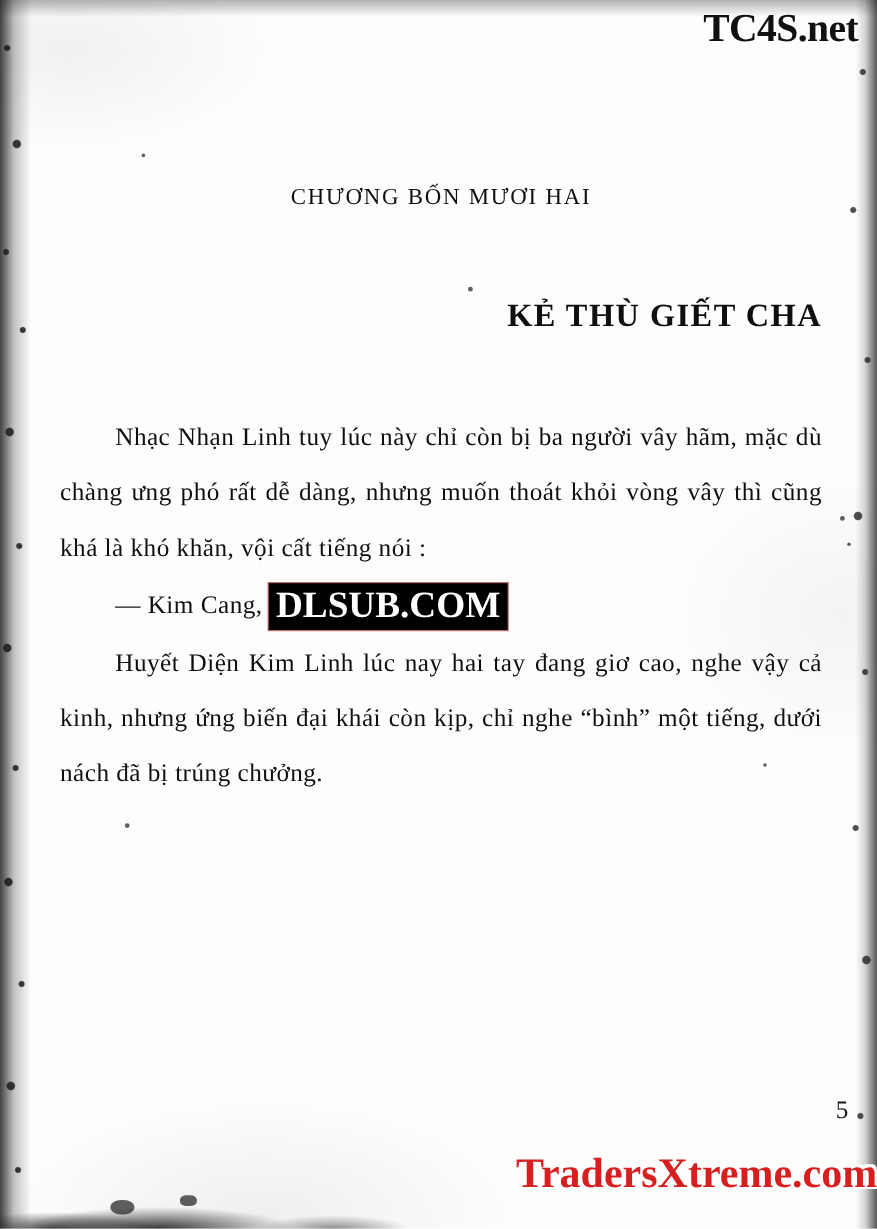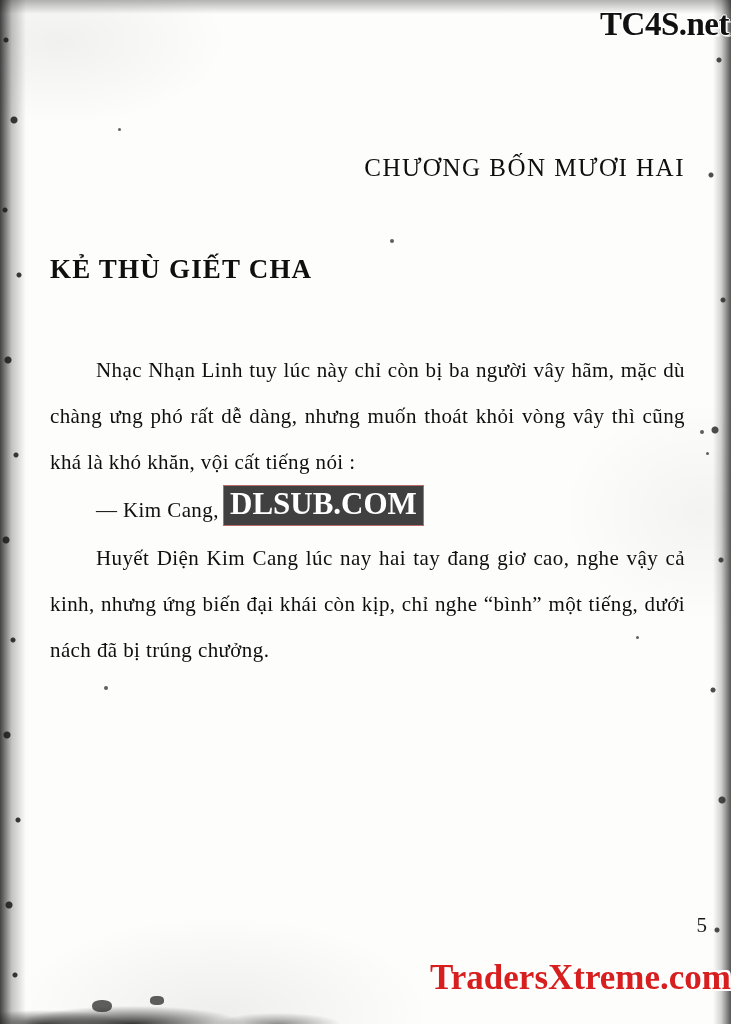--- a/index.html
+++ b/index.html
@@ -103,36 +103,36 @@
     background: #2a2a2a;
     border-radius: 50%;
     opacity: .75;
     pointer-events: none;
   }
 
   
   #wm-tc4s {
     position: absolute;
     top: 6px;
-    right: 2px;
+    right: 16px;
     font-family: "Liberation Serif", serif;
     font-weight: bold;
     font-size: 33px;
     letter-spacing: -0.5px;
     color: #111111;
     text-shadow:
       1px 0 0 #fff, -1px 0 0 #fff, 0 1px 0 #fff, 0 -1px 0 #fff,
       2px 2px 0 rgba(255,255,255,.7);
   }
   #wm-dlsub {
     position: absolute;
     left: 224px;
     top: 486px;
     padding: 2px 6px 4px 6px;
-    background: #404040;
+    background: #000000;
     color: #ffffff;
     font-family: "Liberation Serif", serif;
     font-weight: bold;
     font-size: 31px;
     letter-spacing: 0px;
     line-height: 1.05;
     box-shadow: 0 0 0 1px rgba(140,10,10,0.6);
   }
   #wm-traders {
     position: absolute;
@@ -150,27 +150,27 @@
 
   
   #book-text {
     position: absolute;
     left: 50px;
     right: 46px;
     top: 140px;
     color: #141414;
   }
   .chapter-number {
-    text-align: right;
-    font-size: 25px;
+    text-align: center;
+    font-size: 19px;
     letter-spacing: 1.5px;
     margin-top: 14px;
   }
   .chapter-title {
-    text-align: left;
+    text-align: right;
     font-size: 27px;
     font-weight: bold;
     letter-spacing: 1.2px;
     margin-top: 72px;
   }
   .body-block {
     margin-top: 62px;
     font-size: 21px;
     line-height: 46px;
     letter-spacing: 0.4px;
@@ -217,21 +217,21 @@
   <span class="speck" style="left:92px; top:1000px; width:20px; height:12px; border-radius:45%;"></span>
 
   <div id="book-text">
     <div class="chapter-number">CHƯƠNG BỐN MƯƠI HAI</div>
 
     <div class="chapter-title">KẺ THÙ GIẾT CHA</div>
 
     <div class="body-block">
       <p class="para">Nhạc Nhạn Linh tuy lúc này chỉ còn bị ba người vây hãm, mặc dù chàng ưng phó rất dễ dàng, nhưng muốn thoát khỏi vòng vây thì cũng khá là khó khăn, vội cất tiếng nói :</p>
       <p class="para dash">— Kim Cang, hãy lưu ý dưới nách !</p>
-      <p class="para">Huyết Diện Kim Cang lúc nay hai tay đang giơ cao, nghe vậy cả kinh, nhưng ứng biến đại khái còn kịp, chỉ nghe “bình” một tiếng, dưới nách đã bị trúng chưởng.</p>
+      <p class="para">Huyết Diện Kim Linh lúc nay hai tay đang giơ cao, nghe vậy cả kinh, nhưng ứng biến đại khái còn kịp, chỉ nghe “bình” một tiếng, dưới nách đã bị trúng chưởng.</p>
     </div>
   </div>
 
   <div class="page-number">5</div>
 
   <div id="wm-tc4s">TC4S.net</div>
 
   <div id="wm-dlsub">DLSUB.COM</div>
 
   <div id="wm-traders">TradersXtreme.com</div>

